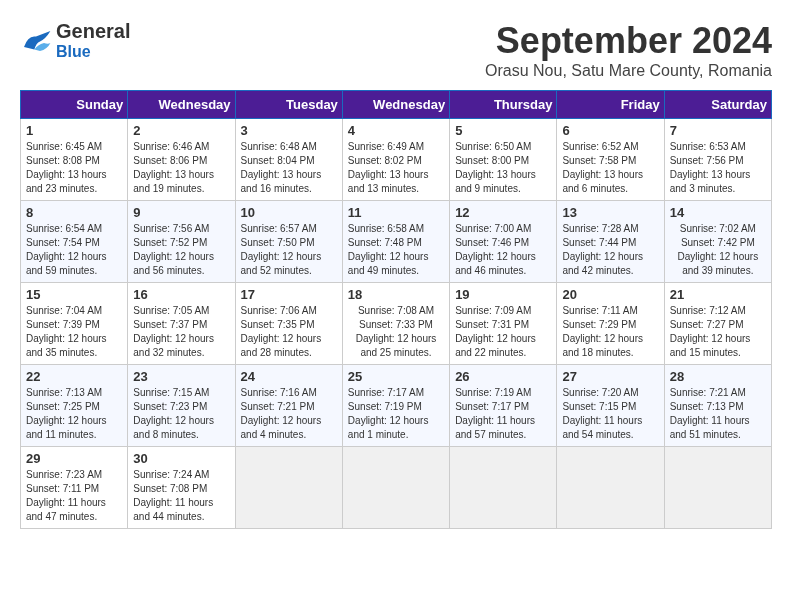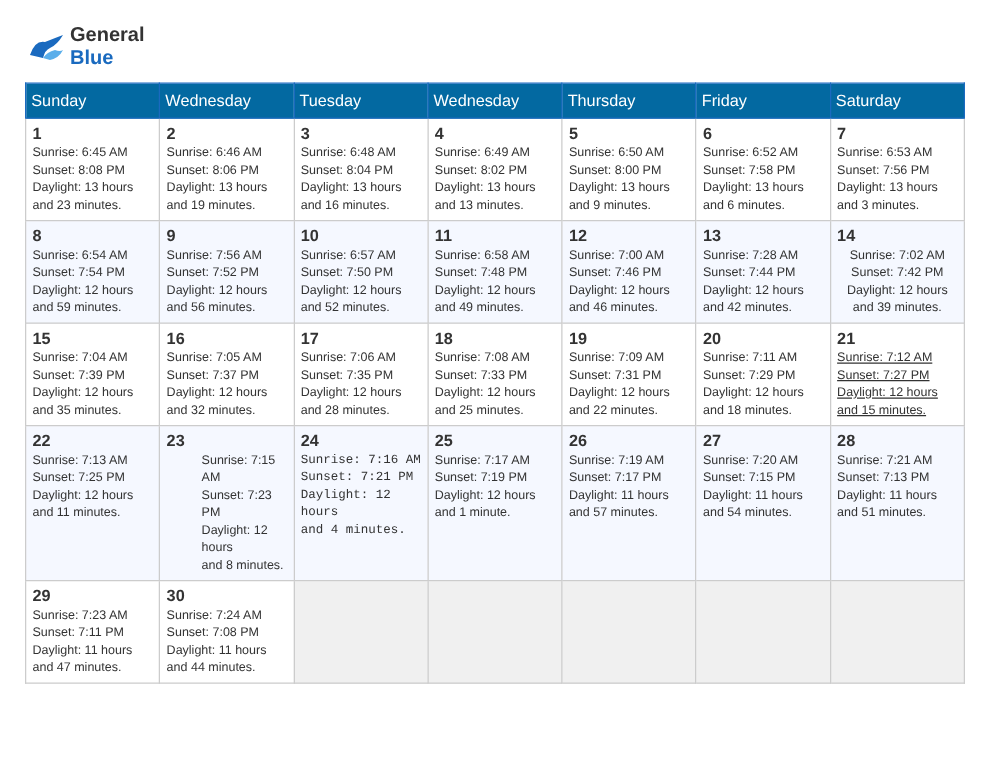--- a/index.html
+++ b/index.html
@@ -36,26 +36,26 @@
     .location-title {
       font-size: 16px;
       color: #444;
     }
     .calendar {
       width: 100%;
       border-collapse: collapse;
       font-size: 11px;
     }
     .calendar th {
-      background-color: #0369a1;
+      background-color: #4c1d95;
       color: #fff;
       padding: 6px 4px;
-      text-align: left;
+      text-align: right;
       font-size: 13px;
-      font-weight: normal;
+      font-weight: bold;
       border: 1px solid #1a6abf;
     }
     .calendar td {
       border: 1px solid #ccc;
       vertical-align: top;
       padding: 4px 5px;
       width: calc(100% / 7);
       min-height: 80px;
       color: #333;
     }
@@ -83,23 +83,27 @@
 </head>
 <body>
 
 <div class="header">
   <div class="logo">
     <svg class="logo-bird" viewBox="0 0 40 35" xmlns="http://www.w3.org/2000/svg">
       <path d="M5 25 Q10 10 20 12 Q30 8 38 5 Q32 15 25 18 Q20 20 18 28 Z" fill="#1a6abf"></path>
       <path d="M18 28 Q22 22 30 20 Q35 22 38 20 Q34 28 25 30 Z" fill="#5aaeea"></path>
     </svg>
     <div>
-      <div style="font-size:16px;font-weight:bold;color:#333;">General</div>
+      <div style="font-size:20px;font-weight:bold;color:#333;">General</div>
       <div style="font-size:16px;font-weight:bold;color:#1a6abf;">Blue</div>
     </div>
+  </div>
+  <div class="title-block">
+    <div class="month-title">September 2024</div>
+    <div class="location-title">Orasu Nou, Satu Mare County, Romania</div>
   </div>
 </div>
 
 <table class="calendar">
   <thead>
     <tr>
     <th>Sunday</th>
         <th>Wednesday</th>
         <th>Tuesday</th>
         <th>Wednesday</th>
@@ -228,65 +232,65 @@
         </td>
         <td>
           <span class="day-number">17</span>
           <div class="day-info" style="white-space: pre-line;">Sunrise: 7:06 AM
 Sunset: 7:35 PM
 Daylight: 12 hours
 and 28 minutes.</div>
         </td>
         <td>
           <span class="day-number">18</span>
-          <div class="day-info" style="white-space: pre-line;">Sunrise: 7:08 AM
+          <div class="day-info" style="white-space: pre-line; text-align: center;">Sunrise: 7:08 AM
 Sunset: 7:33 PM
 Daylight: 12 hours
 and 25 minutes.</div>
         </td>
         <td>
           <span class="day-number">19</span>
           <div class="day-info" style="white-space: pre-line;">Sunrise: 7:09 AM
 Sunset: 7:31 PM
 Daylight: 12 hours
 and 22 minutes.</div>
         </td>
         <td>
           <span class="day-number">20</span>
           <div class="day-info" style="white-space: pre-line;">Sunrise: 7:11 AM
 Sunset: 7:29 PM
 Daylight: 12 hours
 and 18 minutes.</div>
         </td>
         <td>
           <span class="day-number">21</span>
-          <div class="day-info" style="white-space: pre-line; text-decoration: underline;">Sunrise: 7:12 AM
+          <div class="day-info" style="white-space: pre-line;">Sunrise: 7:12 AM
 Sunset: 7:27 PM
 Daylight: 12 hours
 and 15 minutes.</div>
         </td>
       </tr>
       <tr>
         <td>
           <span class="day-number">22</span>
           <div class="day-info" style="white-space: pre-line;">Sunrise: 7:13 AM
 Sunset: 7:25 PM
 Daylight: 12 hours
 and 11 minutes.</div>
         </td>
         <td>
           <span class="day-number">23</span>
-          <div class="day-info" style="white-space: pre-line; margin-left: 28px;">Sunrise: 7:15 AM
+          <div class="day-info" style="white-space: pre-line;">Sunrise: 7:15 AM
 Sunset: 7:23 PM
 Daylight: 12 hours
 and 8 minutes.</div>
         </td>
         <td>
           <span class="day-number">24</span>
-          <div class="day-info" style="white-space: pre-line; font-family: Liberation Mono, monospace;">Sunrise: 7:16 AM
+          <div class="day-info" style="white-space: pre-line;">Sunrise: 7:16 AM
 Sunset: 7:21 PM
 Daylight: 12 hours
 and 4 minutes.</div>
         </td>
         <td>
           <span class="day-number">25</span>
           <div class="day-info" style="white-space: pre-line;">Sunrise: 7:17 AM
 Sunset: 7:19 PM
 Daylight: 12 hours
 and 1 minute.</div>

